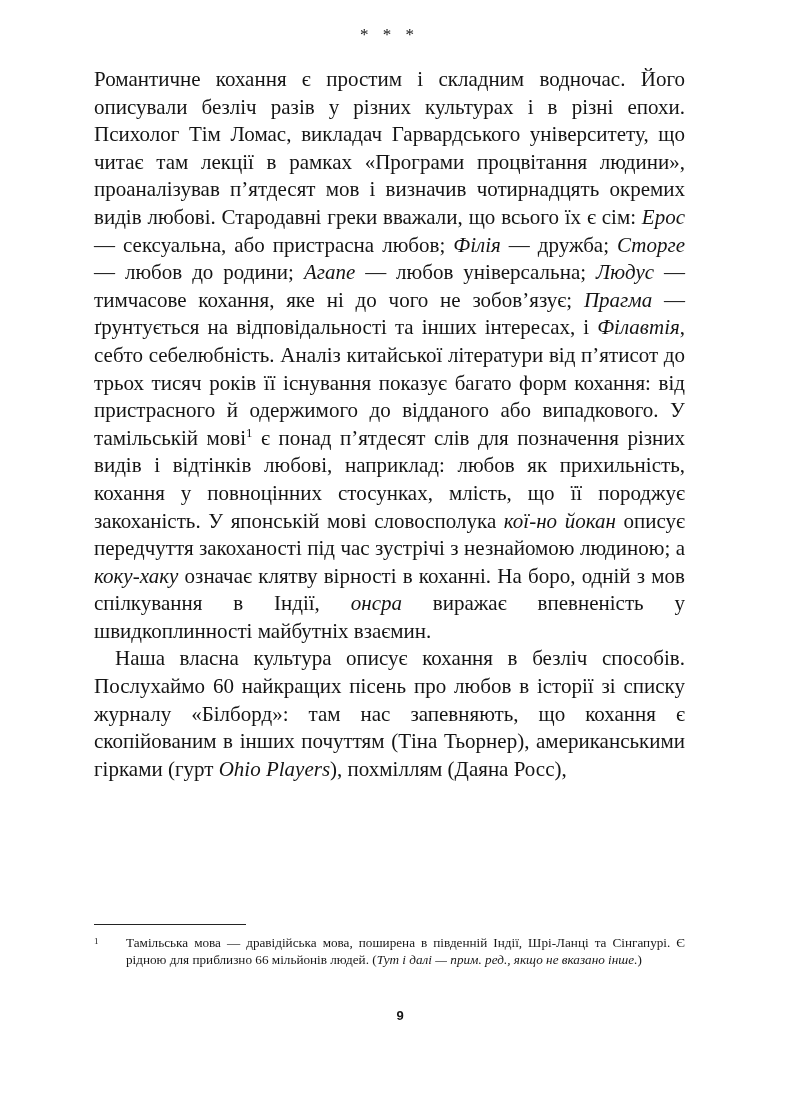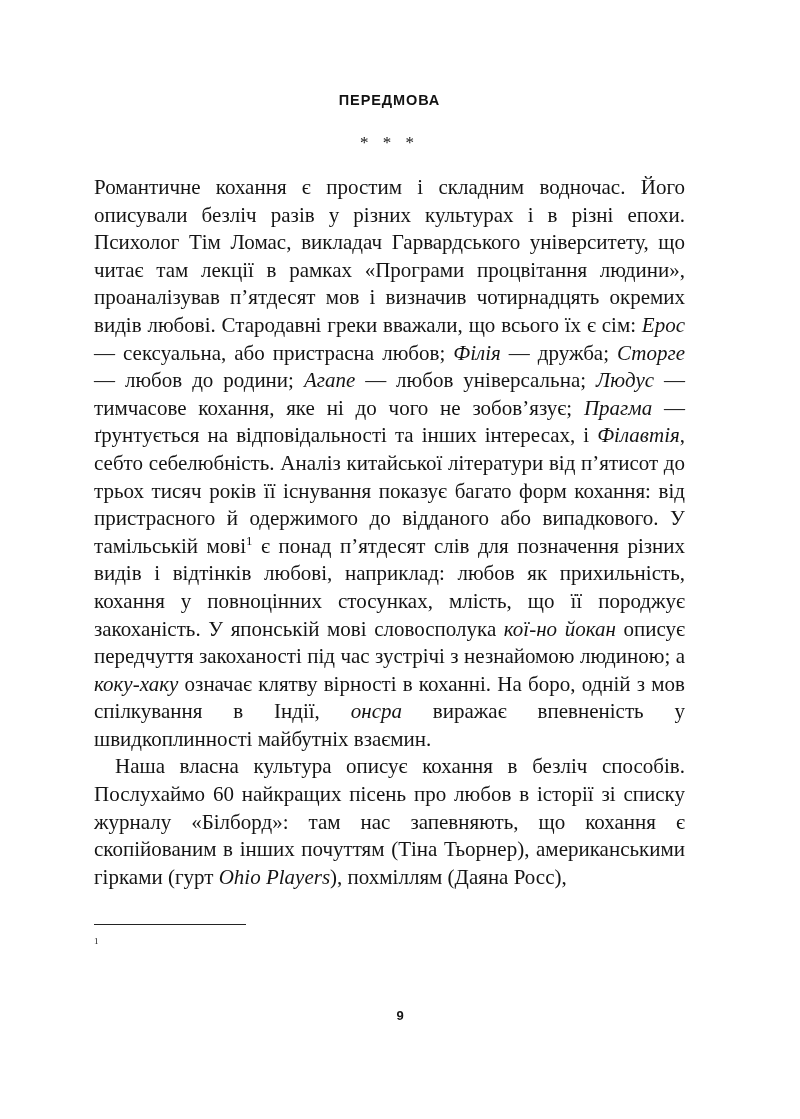--- a/index.html
+++ b/index.html
@@ -106,35 +106,35 @@
     color: #141414;
   }
 </style>
 </head>
 <body>
 
 <div class="page">
 
   <div class="content">
 
-    <h1 class="chapter-title">ПЕРЕДМОВА</h1>
 
     <div class="dinkus">* * *</div>
 
     <div class="body-block">
       <div id="paragraph-host">
           <p class="para"><span>Романтичне кохання є простим і складним водночас. Його описували безліч разів у різних культурах і в різні епохи. Психолог Тім Ломас, викладач Гарвардського університету, що читає там лекції в рамках «Програми процвітання людини», проаналізував п’ятдесят мов і визначив чотирнадцять окремих видів любові. Стародавні греки вважали, що всього їх є сім: </span><em class="it">Ерос</em><span> — сексуальна, або пристрасна любов; </span><em class="it">Філія</em><span> — дружба; </span><em class="it">Сторге</em><span> — любов до родини; </span><em class="it">Агапе</em><span> — любов універсальна; </span><em class="it">Людус</em><span> — тимчасове кохання, яке ні до чого не зобов’язує; </span><em class="it">Прагма</em><span> — ґрунтується на відповідальності та інших інтересах, і </span><em class="it">Філавтія</em><span>, себто себелюбність. Аналіз китайської літератури від п’ятисот до трьох тисяч років її існування показує багато форм кохання: від пристрасного й одержимого до відданого або випадкового. У тамільській мові</span><sup class="fn-ref">1</sup><span> є понад п’ятдесят слів для позначення різних видів і відтінків любові, наприклад: любов як прихильність, кохання у повноцінних стосунках, млість, що її породжує закоханість. У японській мові словосполука </span><em class="it">кої-но йокан</em><span> описує передчуття закоханості під час зустрічі з незнайомою людиною; а </span><em class="it">коку-хаку</em><span> означає клятву вірності в коханні. На боро, одній з мов спілкування в Індії, </span><em class="it">онсра</em><span> виражає впевненість у швидкоплинності майбутніх взаємин.</span></p>
           <p class="para indent"><span>Наша власна культура описує кохання в безліч способів. Послухаймо 60 найкращих пісень про любов в історії зі списку журналу «Білборд»: там нас запевняють, що кохання є скопійованим в інших почуттям (Тіна Тьорнер), американськими гірками (гурт </span><em class="it">Ohio Players</em><span>), похміллям (Даяна Росс),</span></p>
         </div>
     </div>
 
   </div>
 
   <div class="footnote-area">
     <div class="footnote-rule"></div>
     <div class="footnote">
       <span class="footnote-marker">1</span>
+      <span id="footnote-host"><span>Тамільська мова — дравідійська мова, поширена в південній Індії, Шрі-Ланці та Сінгапурі. Є рідною для приблизно 66 мільйонів людей. (</span><em class="it">Тут і далі — прим. ред., якщо не вказано інше.</em><span>)</span></span>
     </div>
   </div>
 
   <div class="page-number">9</div>
 
 </div>
 
 </body></html>

